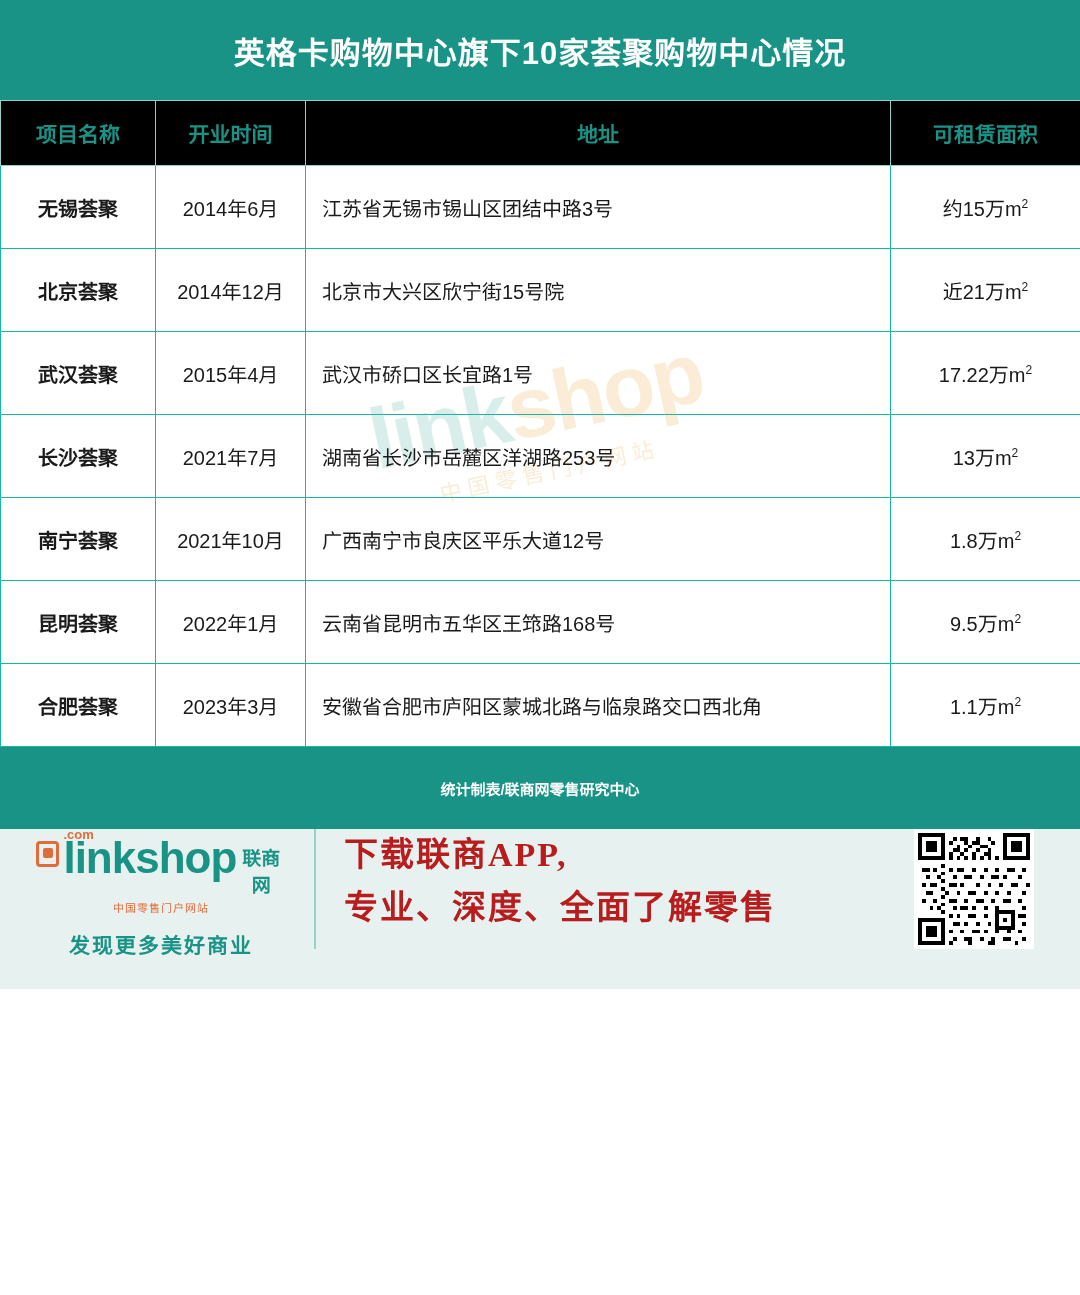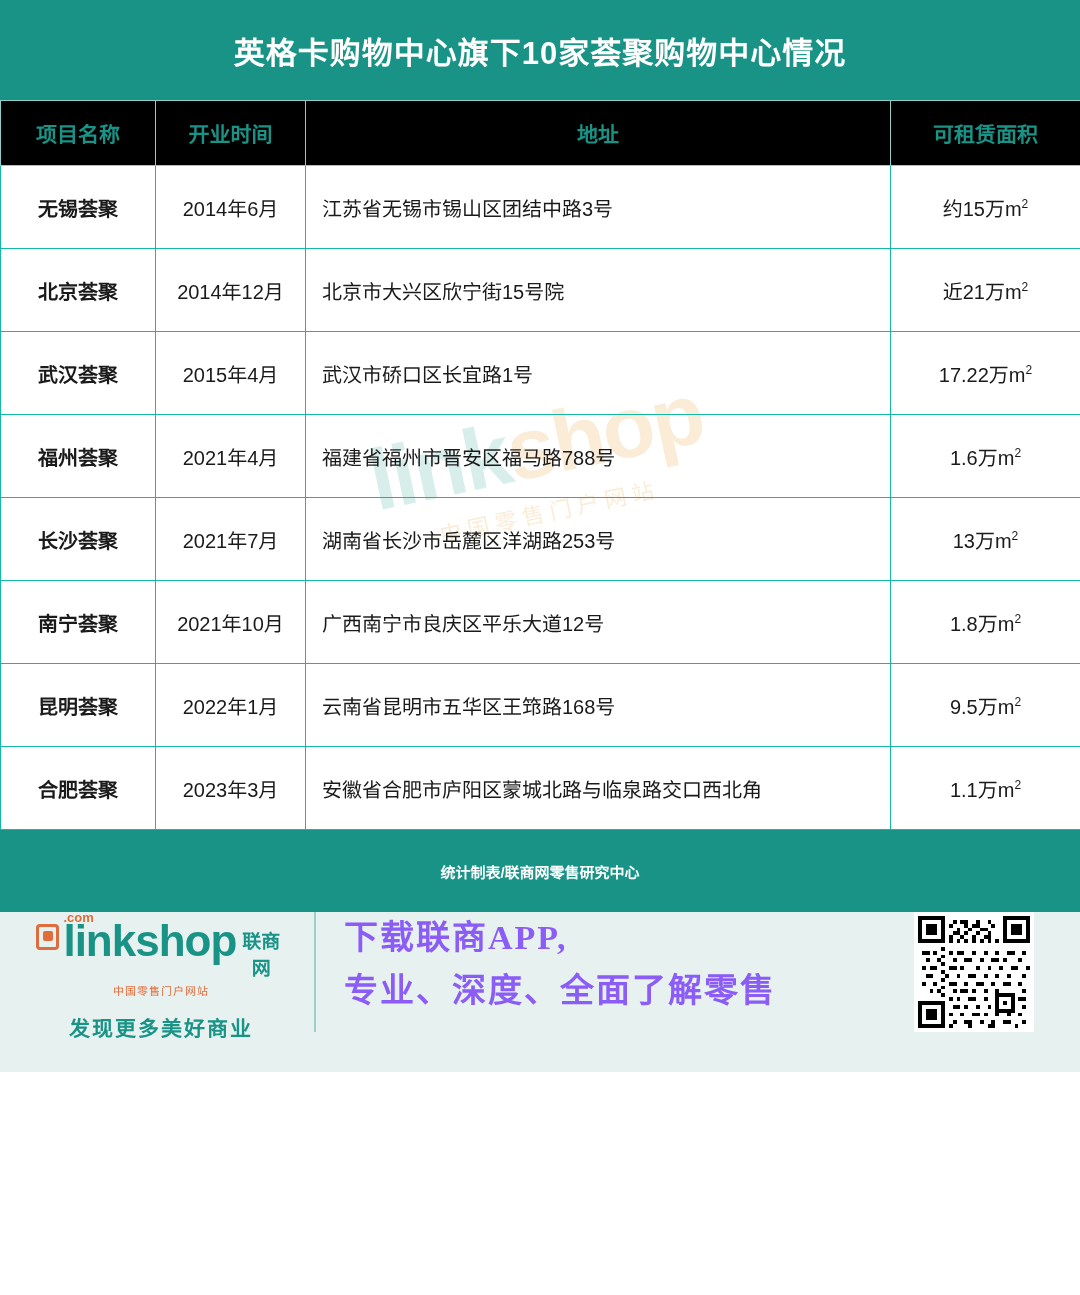--- a/index.html
+++ b/index.html
@@ -213,21 +213,21 @@
   .promo-text {
     flex: 1 1 auto;
     color: #134b52;
   }
   .promo-line {
     font-family: "Liberation Serif", "DejaVu Serif", serif;
     font-size: 34px;
     font-weight: bold;
     letter-spacing: 2px;
     line-height: 1.55;
-    color: #8b5cf6;
+    color: #b91c1c;
   }
   .qr {
     flex: 0 0 auto;
     width: 120px;
     height: 120px;
     margin-right: 10px;
     background: #ffffff;
     padding: 4px;
     box-sizing: border-box;
   }
@@ -277,26 +277,20 @@
           <td class="name">北京荟聚</td>
           <td>2014年12月</td>
           <td class="addr">北京市大兴区欣宁街15号院</td>
           <td><span>近21万</span><span>m</span><sup class="unit">2</sup></td>
         </tr>
         <tr>
           <td class="name">武汉荟聚</td>
           <td>2015年4月</td>
           <td class="addr">武汉市硚口区长宜路1号</td>
           <td><span>17.22万</span><span>m</span><sup class="unit">2</sup></td>
-        </tr>
-        <tr>
-          <td class="name">福州荟聚</td>
-          <td>2021年4月</td>
-          <td class="addr">福建省福州市晋安区福马路788号</td>
-          <td><span>1.6万</span><span>m</span><sup class="unit">2</sup></td>
         </tr>
         <tr>
           <td class="name">长沙荟聚</td>
           <td>2021年7月</td>
           <td class="addr">湖南省长沙市岳麓区洋湖路253号</td>
           <td><span>13万</span><span>m</span><sup class="unit">2</sup></td>
         </tr>
         <tr>
           <td class="name">南宁荟聚</td>
           <td>2021年10月</td>

